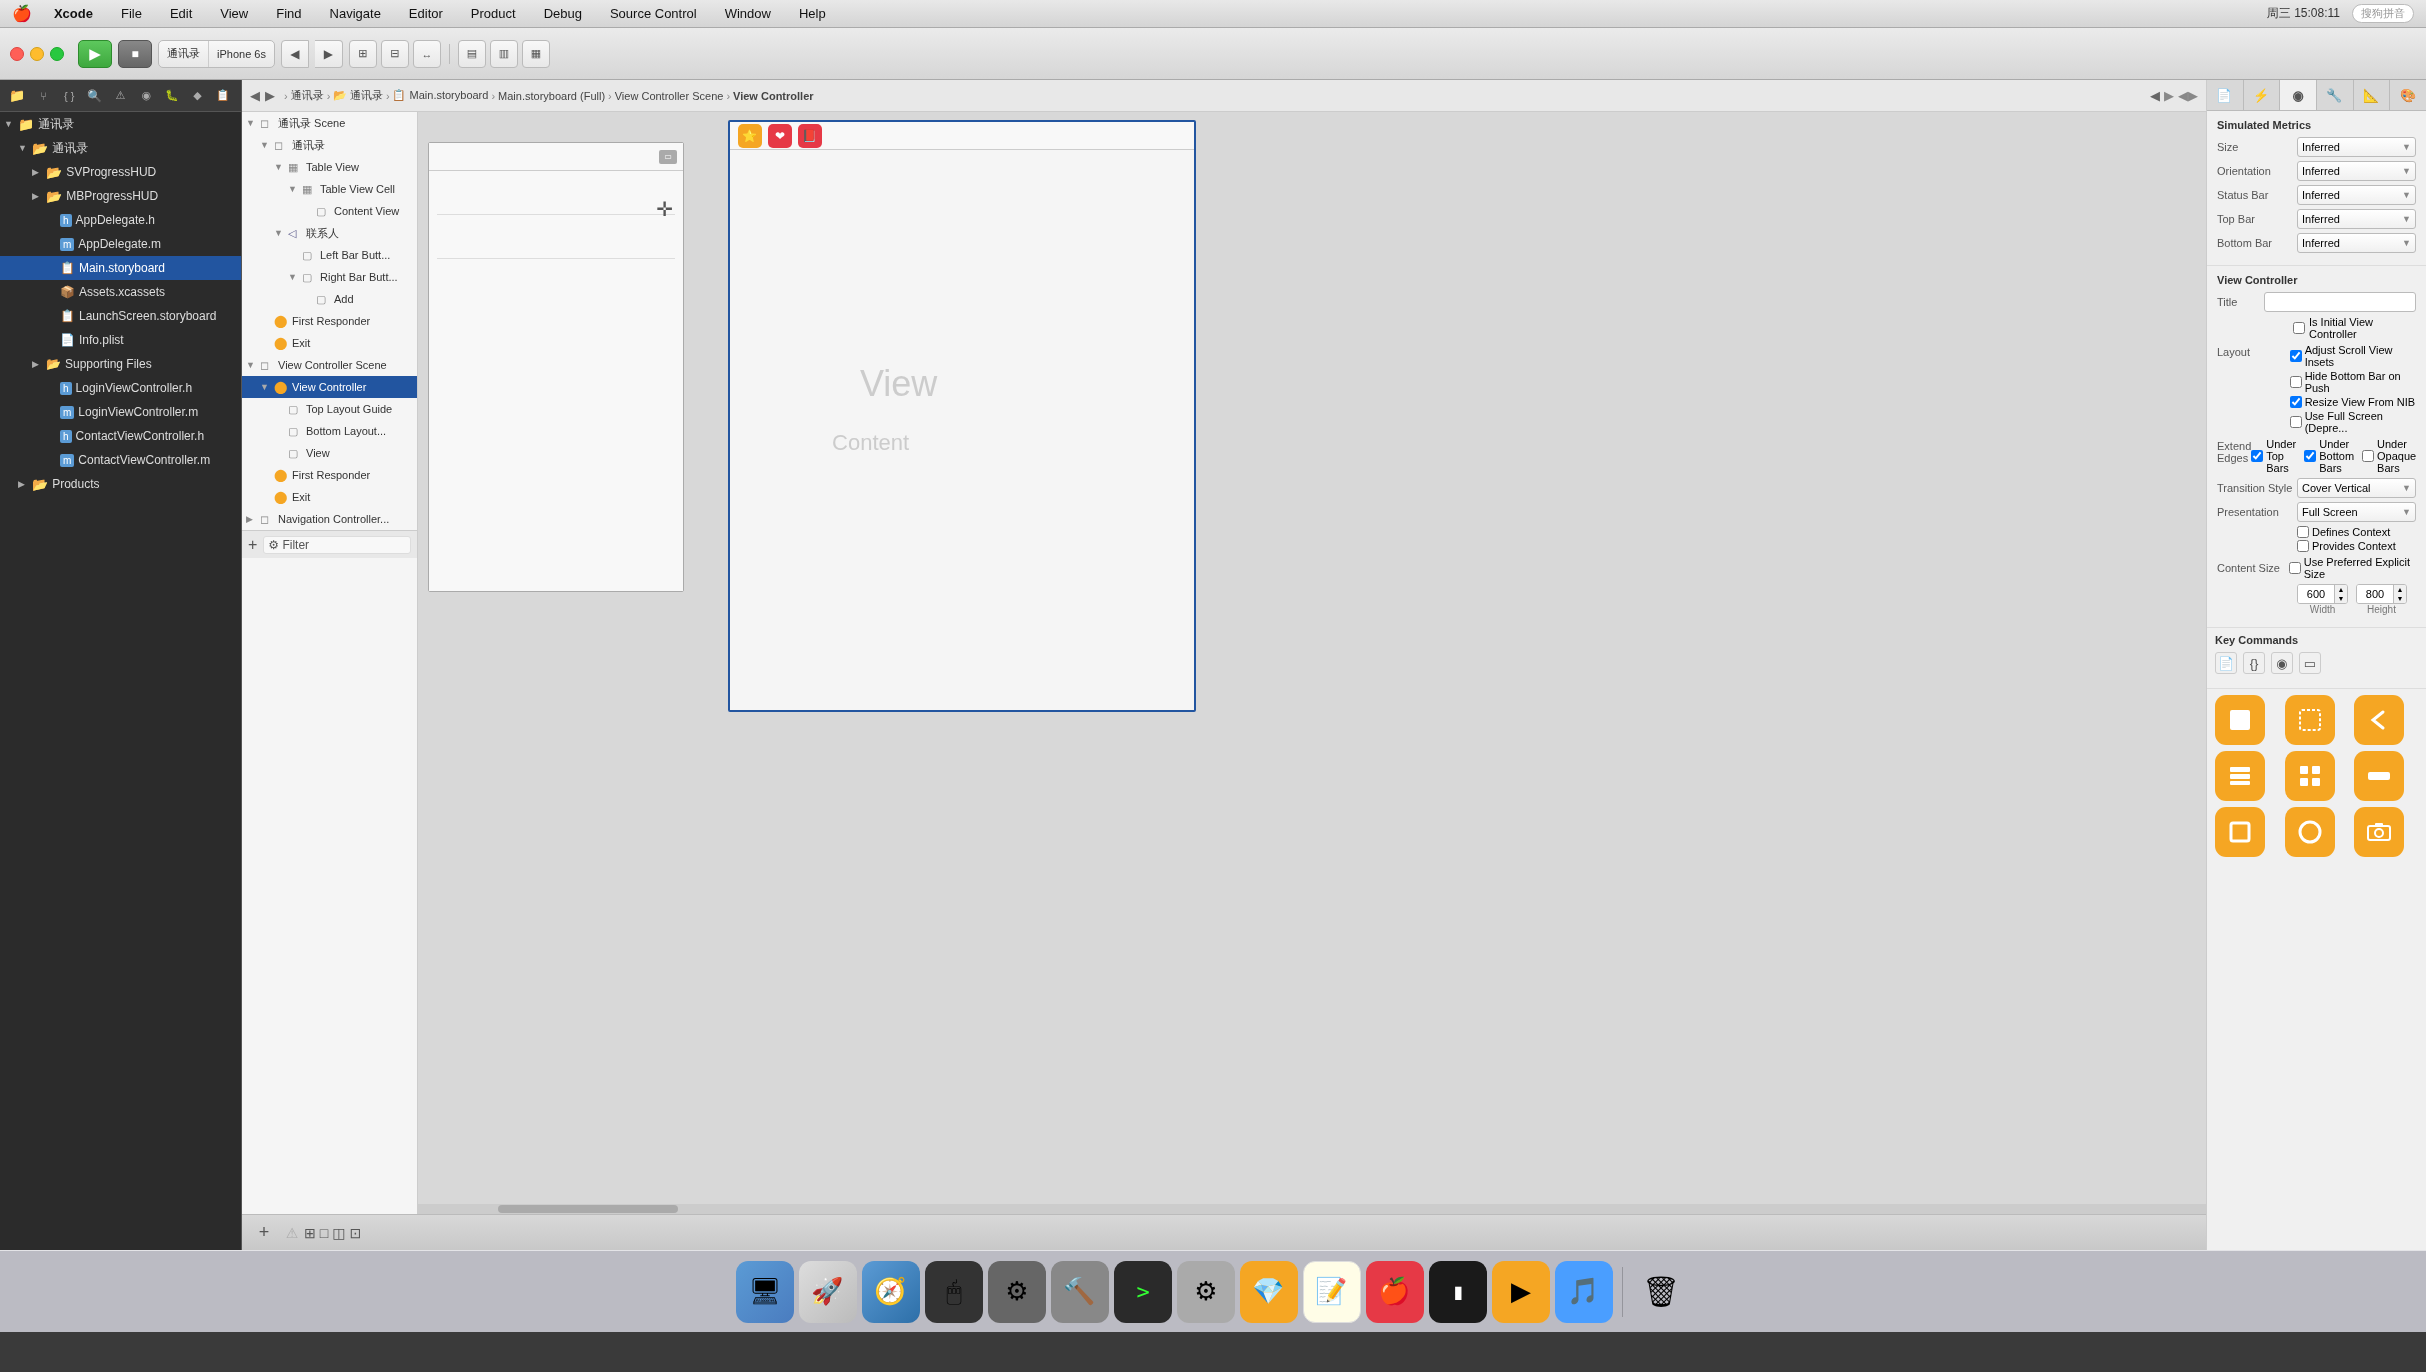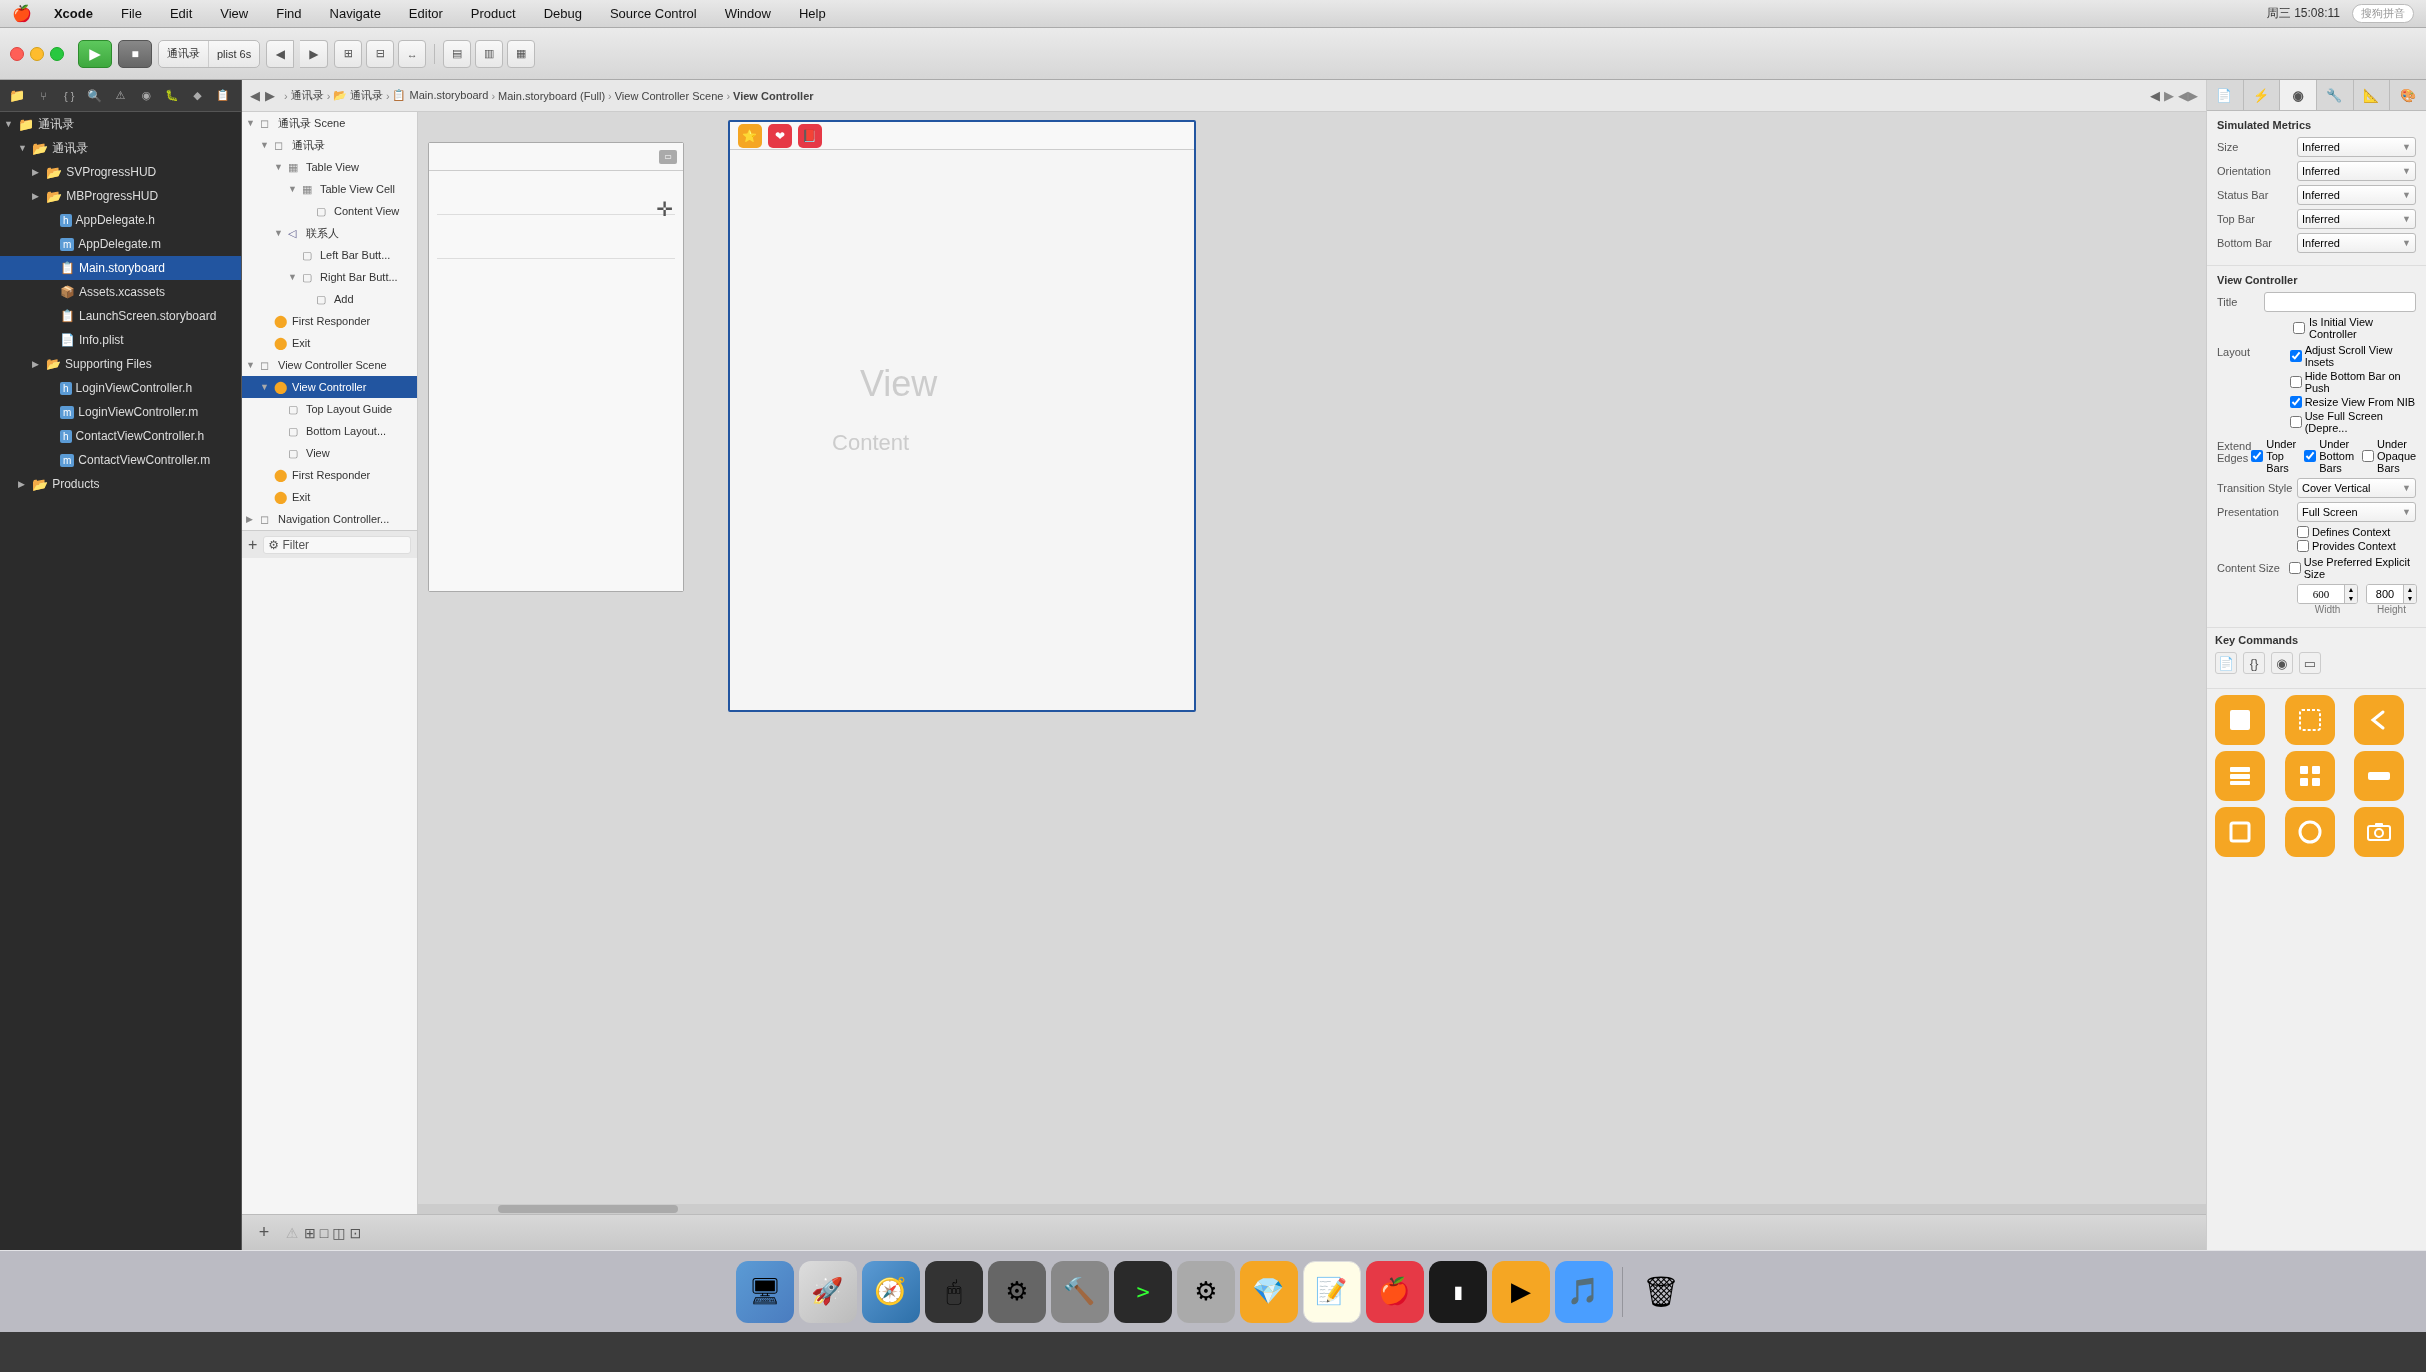--- a/index.html
+++ b/index.html
@@ -38,21 +38,21 @@
     <div class="tl tl-red"></div>
     <div class="tl tl-yellow"></div>
     <div class="tl tl-green"></div>
   </div>
 
   <div style="width:34px;height:28px;background:linear-gradient(180deg,#5dc85d,#3ea83e);border:1px solid #2d8b2d;border-radius:5px;display:flex;align-items:center;justify-content:center;cursor:pointer;color:white;font-size:15px;">▶</div>
   <div style="width:34px;height:28px;background:linear-gradient(180deg,#888,#666);border:1px solid #555;border-radius:5px;display:flex;align-items:center;justify-content:center;cursor:pointer;color:white;font-size:12px;">■</div>
 
   <div style="display:flex;align-items:center;border:1px solid #bbb;border-radius:5px;background:linear-gradient(180deg,#f8f8f8,#e8e8e8);height:28px;font-size:11px;color:#333;cursor:pointer;overflow:hidden;">
     <span style="padding:0 8px;border-right:1px solid #ccc;height:100%;display:flex;align-items:center;">通讯录</span>
-    <span style="padding:0 8px;display:flex;align-items:center;gap:4px;">plist 6s</span>
+    <span style="padding:0 8px;display:flex;align-items:center;gap:4px;">iPhone 6s</span>
   </div>
 
   <div style="width:28px;height:28px;background:linear-gradient(180deg,#f8f8f8,#e8e8e8);border:1px solid #bbb;border-radius:4px 0 0 4px;display:flex;align-items:center;justify-content:center;cursor:pointer;font-size:12px;color:#555;">◀</div>
   <div style="width:28px;height:28px;background:linear-gradient(180deg,#f8f8f8,#e8e8e8);border:1px solid #bbb;border-left:none;border-radius:0 4px 4px 0;display:flex;align-items:center;justify-content:center;cursor:pointer;font-size:12px;color:#555;">▶</div>
 
 
   <div style="display:flex;gap:4px;align-items:center;">
     <div style="width:28px;height:28px;background:linear-gradient(180deg,#f8f8f8,#e8e8e8);border:1px solid #bbb;border-radius:4px;display:flex;align-items:center;justify-content:center;cursor:pointer;font-size:11px;color:#555;">⊞</div>
     <div style="width:28px;height:28px;background:linear-gradient(180deg,#f8f8f8,#e8e8e8);border:1px solid #bbb;border-radius:4px;display:flex;align-items:center;justify-content:center;cursor:pointer;font-size:11px;color:#555;">⊟</div>
     <div style="width:28px;height:28px;background:linear-gradient(180deg,#f8f8f8,#e8e8e8);border:1px solid #bbb;border-radius:4px;display:flex;align-items:center;justify-content:center;cursor:pointer;font-size:11px;color:#555;">↔</div>
@@ -490,21 +490,21 @@
       </div>
 
       <div style="display:flex;align-items:center;gap:3px;margin-bottom:4px;">
         <span style="width:80px;color:#555;">Content Size</span>
         <input type="checkbox" style="width: 12px; height: 12px;">
         <span>Use Preferred Explicit Size</span>
       </div>
       <div style="display:flex;gap:8px;padding-left:80px;margin-bottom:4px;">
         <div style="display:flex;flex-direction:column;align-items:center;">
           <div style="display:flex;align-items:center;border:1px solid #bbb;border-radius:3px;background:white;overflow:hidden;">
-            <input type="text" style="width: 46px; height: 18px; border: none; text-align: center; font-size: 11px; font-family: Liberation Serif, serif;" value="600">
+            <input type="text" style="width: 36px; height: 18px; border: none; text-align: center; font-size: 11px;" value="600">
             <div style="display:flex;flex-direction:column;border-left:1px solid #bbb;">
               <div style="height:9px;width:12px;background:#f0f0f0;display:flex;align-items:center;justify-content:center;font-size:7px;cursor:pointer;">▲</div>
               <div style="height:9px;width:12px;background:#f0f0f0;display:flex;align-items:center;justify-content:center;font-size:7px;cursor:pointer;">▼</div>
             </div>
           </div>
           <span style="font-size:10px;color:#777;">Width</span>
         </div>
         <div style="display:flex;flex-direction:column;align-items:center;">
           <div style="display:flex;align-items:center;border:1px solid #bbb;border-radius:3px;background:white;overflow:hidden;">
             <input type="text" style="width: 36px; height: 18px; border: none; text-align: center; font-size: 11px;" value="800">

